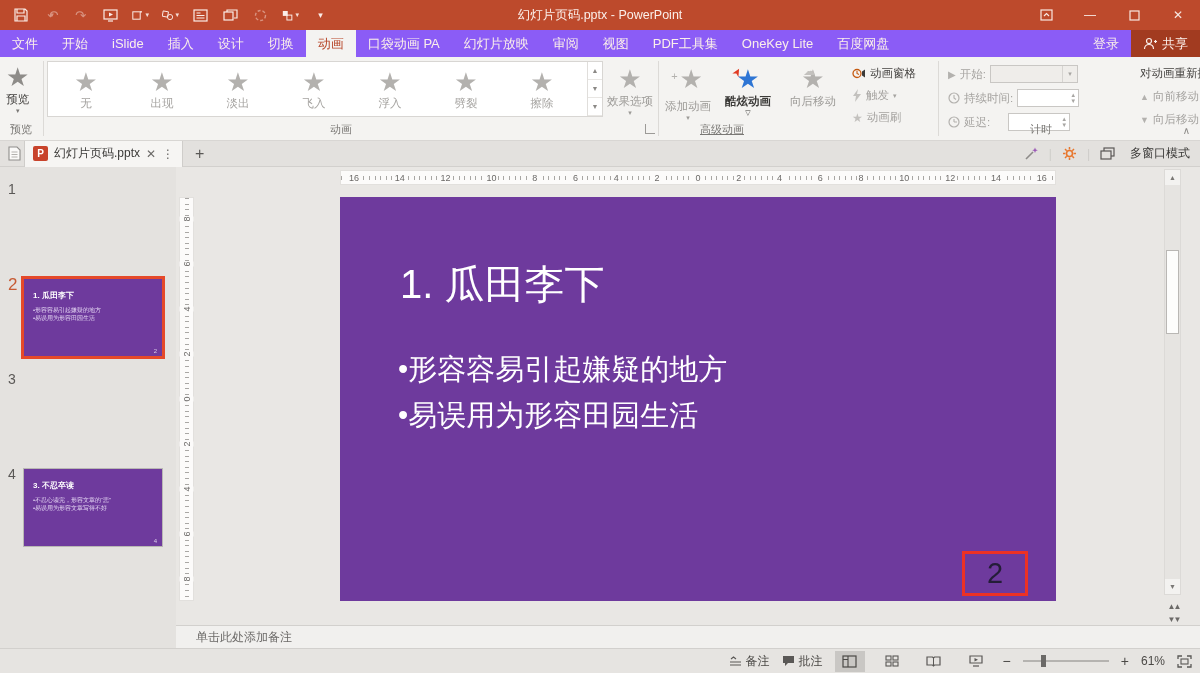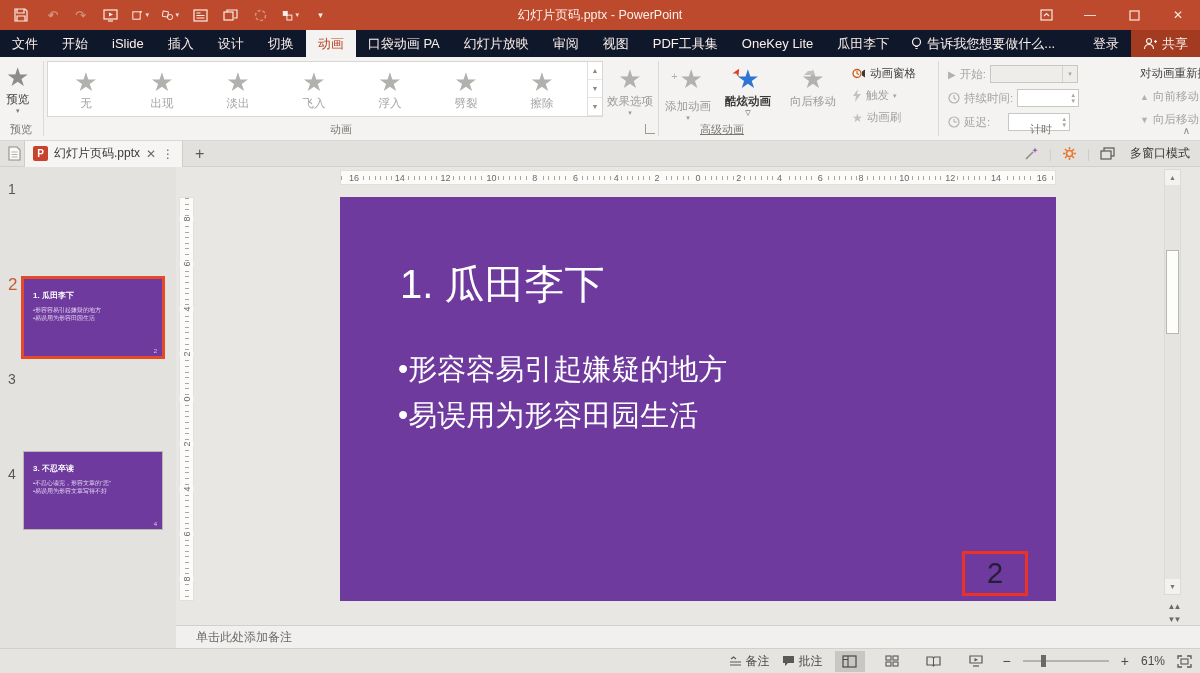--- a/index.html
+++ b/index.html
@@ -10,21 +10,21 @@
   #titlebar { position:absolute; top:0; left:0; width:1200px; height:30px; background:#BD4A2C; display:flex; align-items:center; color:#F6E3DC; }
   .qat { display:flex; align-items:center; gap:13px; padding-left:12px; }
   .qicon { width:17px; height:16px; display:inline-flex; align-items:center; justify-content:center; font-size:13px; color:#FBEDE8; }
   .qicon.dim { opacity:.45; }
   .qcaret { font-size:7px; margin-left:-8px; opacity:.9; }
   #title-text { position:absolute; left:50%; transform:translateX(-50%); top:0; line-height:30px; font-size:12.5px; color:#FBEFEA; white-space:nowrap; }
   .winctl { position:absolute; right:0; top:0; height:30px; display:flex; }
   .winbtn { width:44px; height:30px; display:flex; align-items:center; justify-content:center; color:#F8E8E2; font-size:12px; }
 
   
-  #menubar { position:absolute; top:30px; left:0; width:1200px; height:27px; background:#0f172a; display:flex; align-items:stretch; color:#FBEFEA; font-size:13px; }
+  #menubar { position:absolute; top:30px; left:0; width:1200px; height:27px; background:#8b5cf6; display:flex; align-items:stretch; color:#FBEFEA; font-size:13px; }
   .mtab { padding:0 12px; display:flex; align-items:center; white-space:nowrap; cursor:default; }
   .mtab.active { background:#F4F3F1; color:#B7472A; }
   .tellme { display:flex; align-items:center; gap:5px; padding:0 10px; white-space:nowrap; }
   .menu-right { margin-left:auto; display:flex; align-items:stretch; }
   .login { display:flex; align-items:center; padding:0 12px;text-align:right; }
   .share { display:flex; align-items:center; gap:5px; padding:0 12px; background:#A23B20; }
 
   
   #ribbon { position:absolute; top:57px; left:0; width:1200px; height:84px; background:#F4F3F1; border-bottom:1px solid #D8D6D3; }
   .grp-label { position:absolute; bottom:3px; font-size:11px; color:#7A7875; white-space:nowrap; }
@@ -184,28 +184,21 @@
   <span class="mtab">插入</span>
   <span class="mtab">设计</span>
   <span class="mtab">切换</span>
   <span class="mtab active">动画</span>
   <span class="mtab">口袋动画 PA</span>
   <span class="mtab">幻灯片放映</span>
   <span class="mtab">审阅</span>
   <span class="mtab">视图</span>
   <span class="mtab">PDF工具集</span>
   <span class="mtab">OneKey Lite</span>
-  <span class="mtab">瓜田李下</span>
-  <span class="tellme">
-    <svg class="icn" width="11" height="14" viewBox="0 0 11 14">
-        <circle cx="5.5" cy="5" r="4" fill="none" stroke="#FBEFEA" stroke-width="1.2"></circle>
-        <path d="M4 9.5 h3 M4.5 11.5 h2" stroke="#FBEFEA" stroke-width="1.2"></path>
-      </svg>
-    <span>告诉我您想要做什么...</span>
-  </span>
+  <span class="mtab">百度网盘</span>
   <div class="menu-right">
     <span class="login">登录</span>
     <span class="share">
       <svg class="icn" width="14" height="13" viewBox="0 0 14 13">
           <circle cx="6" cy="4" r="2.5" fill="none" stroke="#FBEFEA" stroke-width="1.2"></circle>
           <path d="M1.5 12 c0-3 2-4.5 4.5-4.5 s4.5 1.5 4.5 4.5 M11 4.5 h3 M12.5 3 v3" fill="none" stroke="#FBEFEA" stroke-width="1.2"></path>
         </svg>
       <span>共享</span>
     </span>
   </div>
@@ -388,21 +381,21 @@
     <span class="tnum" style="top:14px;">1</span>
     <span class="tnum sel" style="top:108px; font-size:17px;">2</span>
     <div class="thumb sel" style="top:109px;">
       <div class="tt">1. 瓜田李下</div>
       <div class="tb">•形容容易引起嫌疑的地方</div>
       <div class="tb">•易误用为形容田园生活</div>
       <span class="tpage">2</span>
     </div>
     <span class="tnum" style="top:204px;">3</span>
     <span class="tnum" style="top:299px;">4</span>
-    <div class="thumb" style="top:284px;">
+    <div class="thumb" style="top:301px;">
       <div class="tt">3. 不忍卒读</div>
       <div class="tb">•不忍心读完，形容文章的“悲”</div>
       <div class="tb">•易误用为形容文章写得不好</div>
       <span class="tpage">4</span>
     </div>
   </div>
 
   <div id="canvas">
     <div id="hruler">
       <span>16</span>

